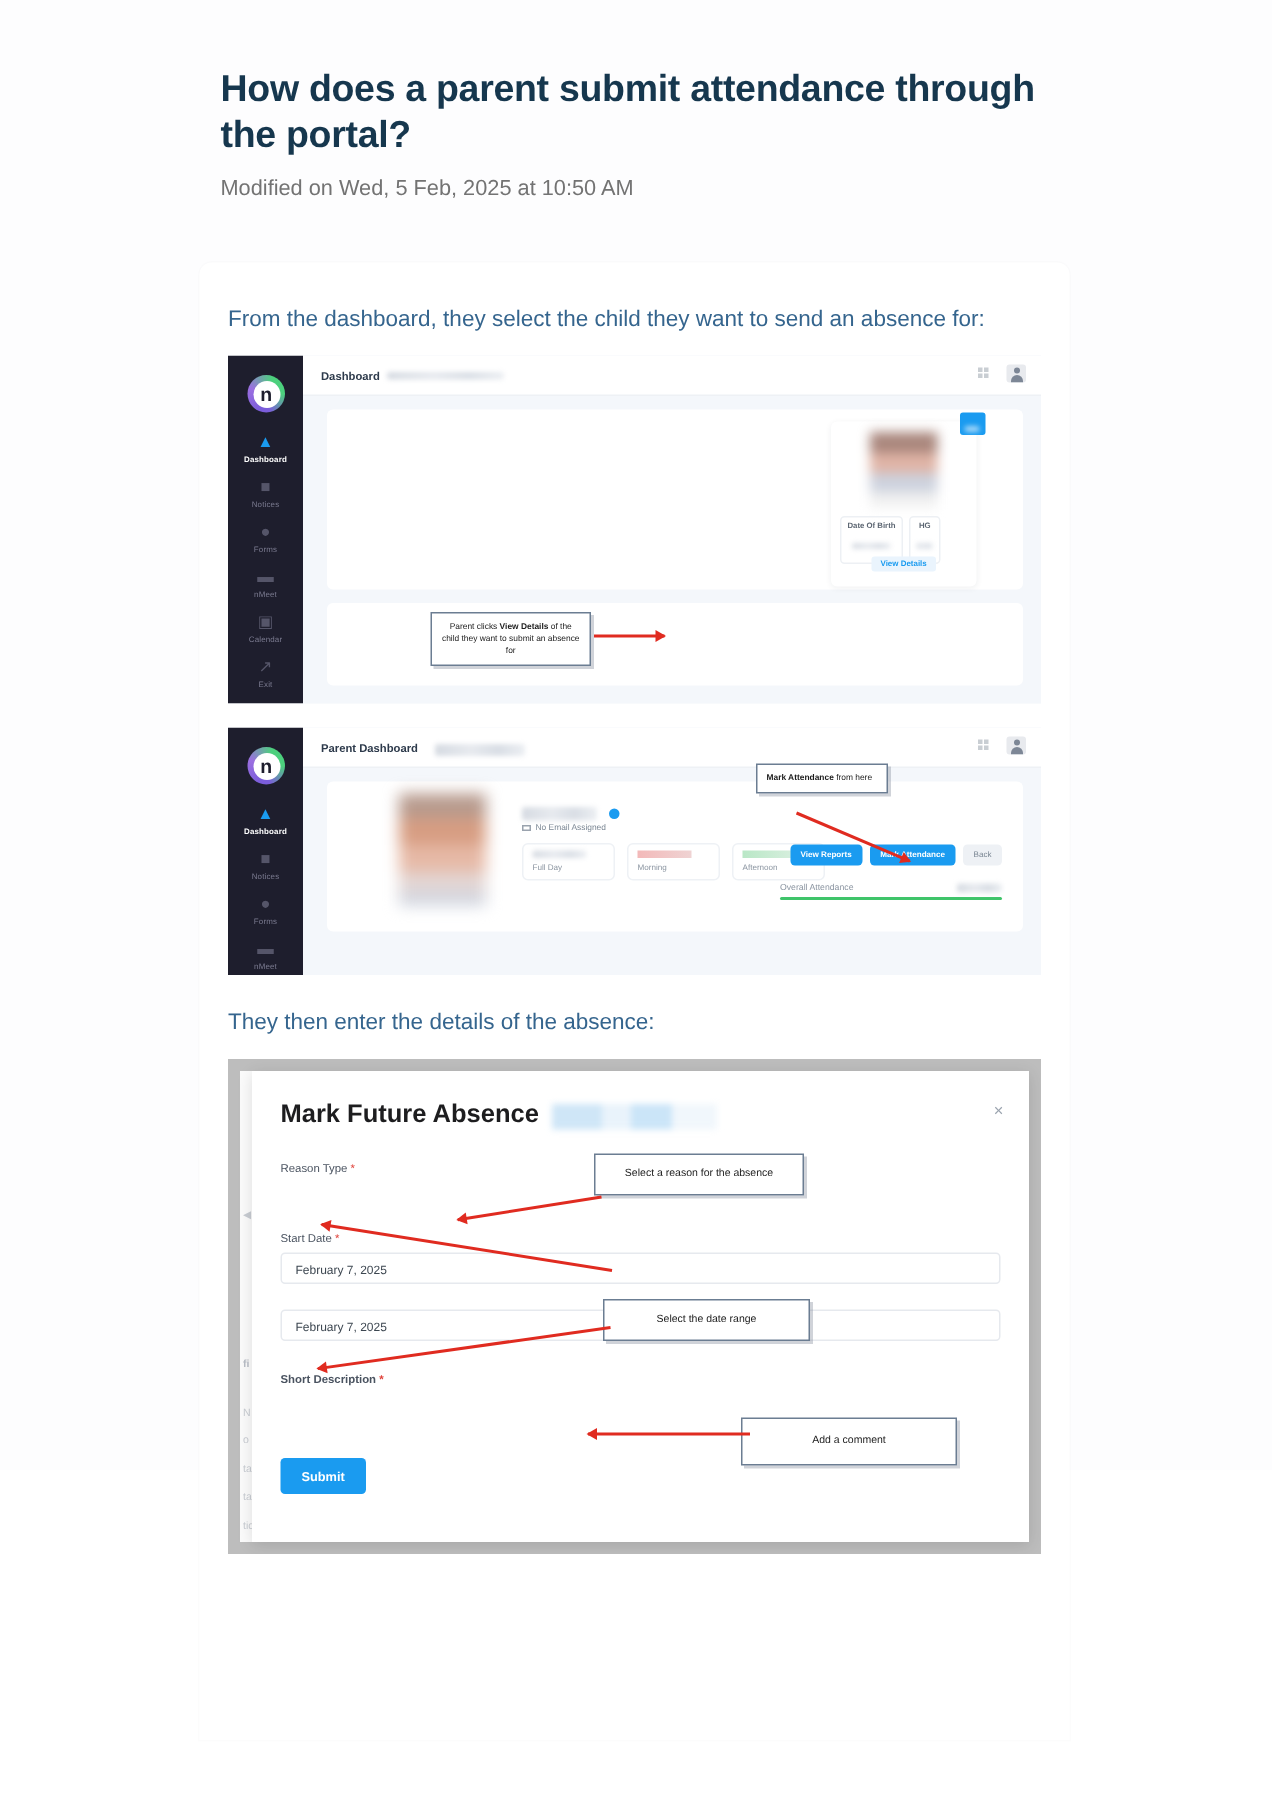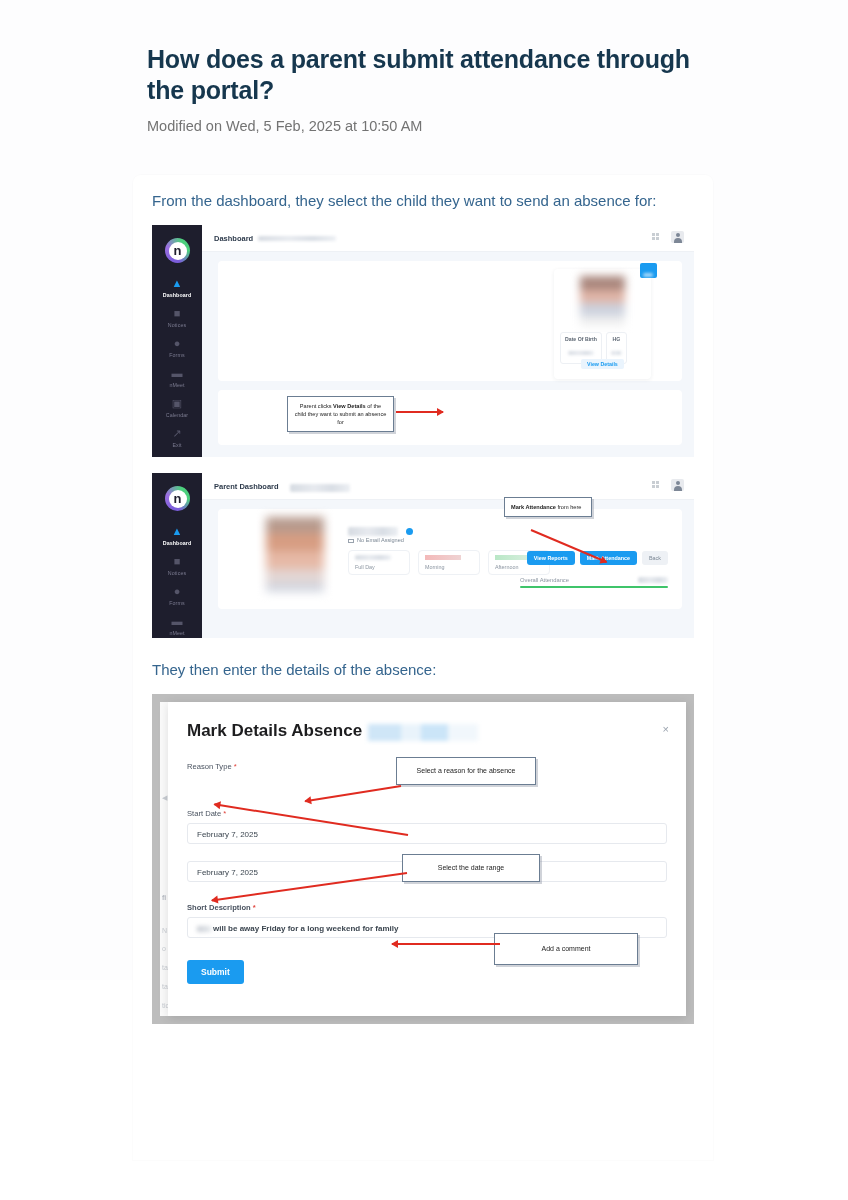--- a/index.html
+++ b/index.html
@@ -26,21 +26,21 @@
     position: absolute; left: 133px; top: 175px;
     width: 580px; height: 985px;
     background: #ffffff; border-radius: 8px 8px 0 0;
     box-shadow: 0 0 0 1px rgba(0,0,0,0.012);
     overflow: hidden;
   }
   .para {
     font-size: 15px; color: #35658e; line-height: 20px;
     padding: 0 0 0 19px;
   }
-  .p1 { margin-top: 16px; }
+  .p1 { margin-top: 28px; }
   .p2 { margin-top: 20px; }
   .p3 { margin-top: 22px; }
 
   
   .shot { position: relative; margin: 14px 0 0 19px; }
   .shot1 { width: 542px; height: 232px; background: #f5f7fa; overflow: hidden; }
   .sb {
     position: absolute; left: 0; top: 0; width: 50px; height: 232px;
     background: #1e1e2d;
   }
@@ -384,21 +384,21 @@
         <div class="bg-hint" style="top:243px;">o</div>
         <div class="bg-hint" style="top:262px;">ta</div>
         <div class="bg-hint" style="top:281px;">ta</div>
         <div class="bg-hint" style="top:300px;">tic</div>
         <div class="bg-chip" style="top:13px;width:6px;height:16px;background:#1a7fd4;"></div>
         <div class="bg-chip" style="top:73px;width:6px;height:5px;background:#2eaf62;"></div>
         <div class="bg-chip" style="top:166px;width:6px;height:26px;background:#2a9d55;"></div>
       </div>
 
       <div class="modal">
-        <div class="modal-title">Mark Details Absence</div>
+        <div class="modal-title">Mark Future Absence</div>
         <div class="modal-title-blur"></div>
         <div class="modal-close">×</div>
 
         <div class="field" style="top:60px;">
           <div class="field-label">
             <span>Reason Type</span>
             <span class="req">*</span>
           </div>
         </div>
 
@@ -416,23 +416,20 @@
           <div class="field-input">
             <span>February 7, 2025</span>
           </div>
         </div>
 
         <div class="field" style="top:201px;font-weight:bold;">
           <div class="field-label">
             <span>Short Description</span>
             <span class="req">*</span>
           </div>
-          <div class="field-input">
-            <span class="inline-blur"></span><span>will be away Friday for a long weekend for family</span>
-          </div>
         </div>
 
         <div class="btn-submit">Submit</div>
       </div>
 
       <div class="callout" style="left:244px;top:63px;width:140px;padding:9px 6px;font-size:7px;">Select a reason for the absence</div>
       <div class="arrow left" style="left:152px;top:91px;width:97px;transform:rotate(-9deg);transform-origin:right center;"></div>
 
       <div class="callout" style="left:250px;top:160px;width:138px;padding:9px 6px;font-size:7px;">Select the date range</div>
       <div class="arrow left" style="left:60px;top:140px;width:196px;transform:rotate(9deg);transform-origin:right center;"></div>

